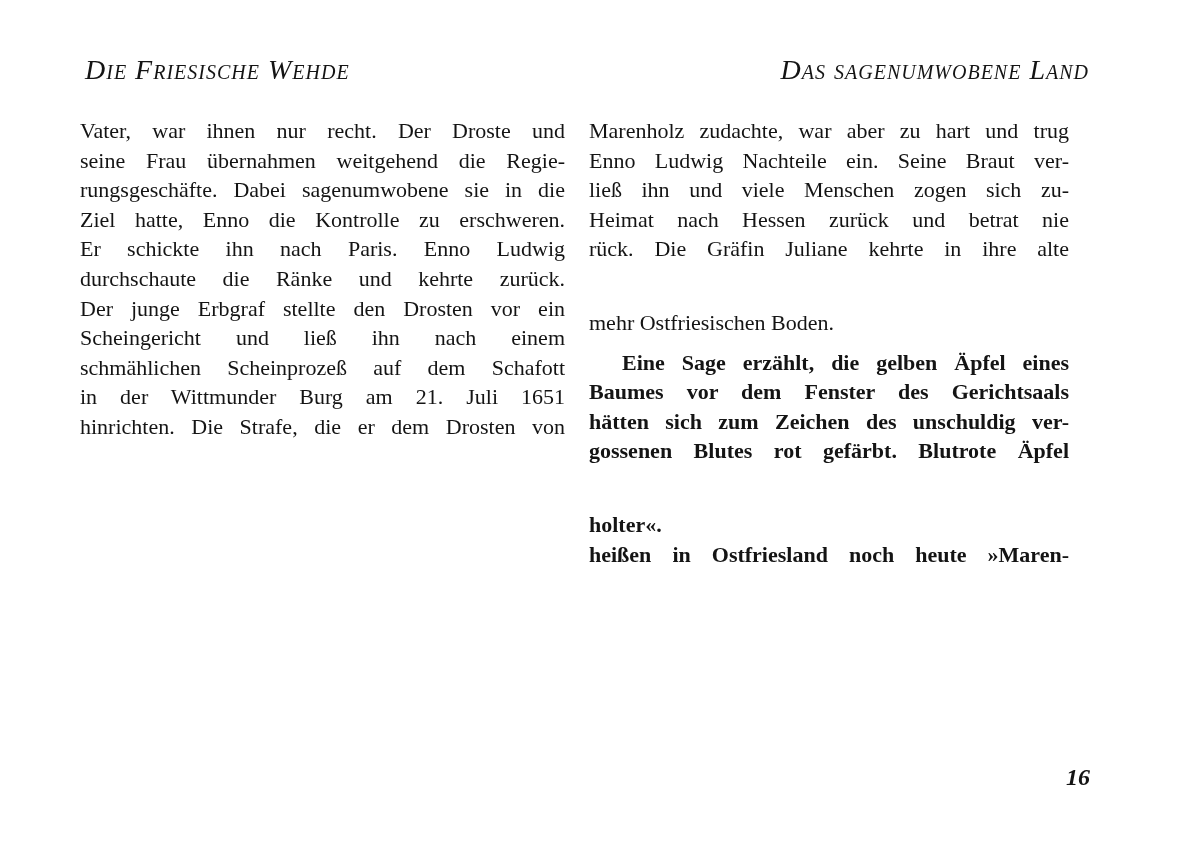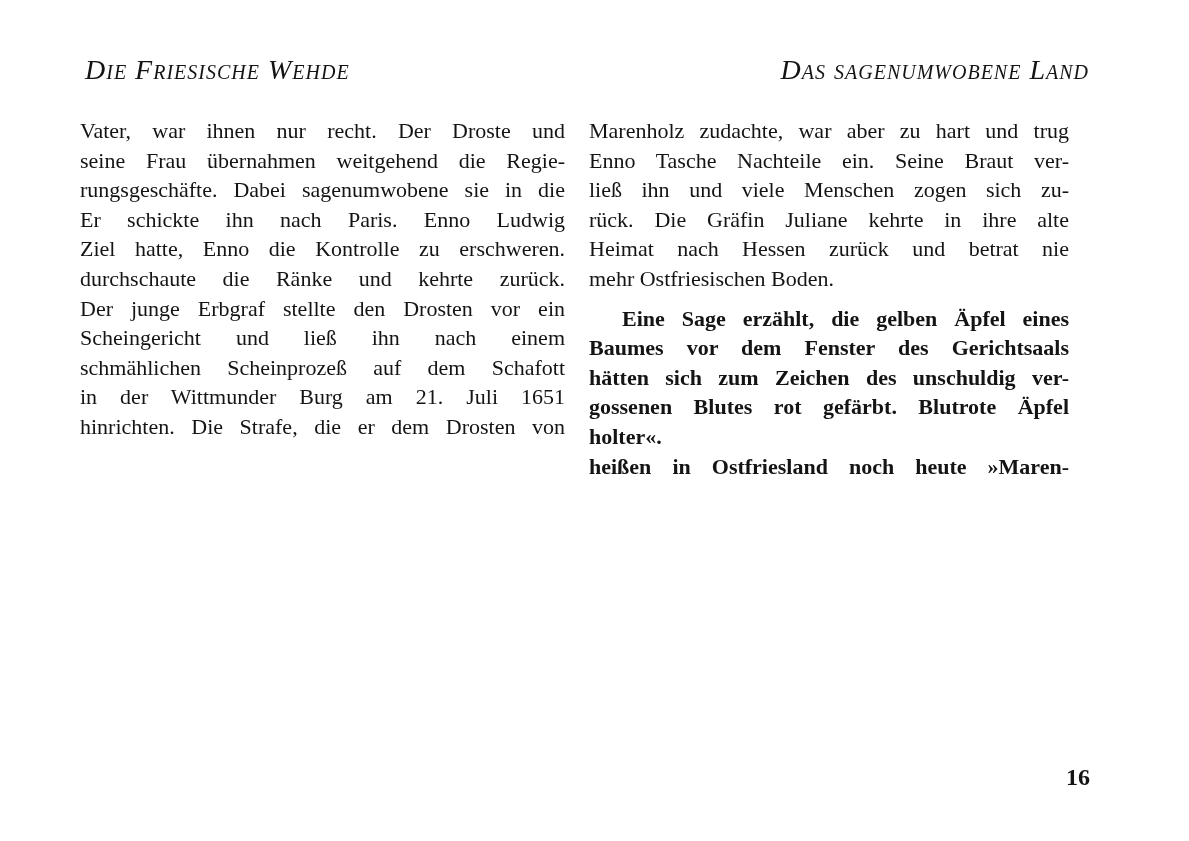--- a/index.html
+++ b/index.html
@@ -45,66 +45,68 @@
   }
   .col-left  { width: 485px; }
   .col-right { width: 480px; }
   .para + .para { margin-top: 10px; font-weight: bold; }
   .line {
     text-align: justify;
     text-align-last: justify;
   }
   .line.last-left {
     text-align-last: left;
+    margin-top: 44px;
   }
   .line.first-indent {
     padding-left: 33px;
   }
   .page-number {
     position: absolute;
     top: 764px;
     right: 99px;
     font-size: 24px;
     font-weight: bold;
+    font-style: italic;
     text-align: center;
   }
 </style>
 </head>
 <body>
 
 <div class="sheet">
 
   <div class="running-header">
     <span>Die Friesische Wehde</span>
     <span>Das sagenumwobene Land</span>
   </div>
 
   <div class="columns">
     <div class="col-left">
         <div class="para">
           <div class="line">Vater, war ihnen nur recht. Der Droste und</div>
           <div class="line">seine Frau übernahmen weitgehend die Regie-</div>
           <div class="line">rungsgeschäfte. Dabei sagenumwobene sie in die</div>
+          <div class="line">Ziel hatte, Enno die Kontrolle zu erschweren.</div>
           <div class="line">Er schickte ihn nach Paris. Enno Ludwig</div>
-          <div class="line">Ziel hatte, Enno die Kontrolle zu erschweren.</div>
           <div class="line">durchschaute die Ränke und kehrte zurück.</div>
           <div class="line">Der junge Erbgraf stellte den Drosten vor ein</div>
           <div class="line">Scheingericht und ließ ihn nach einem</div>
           <div class="line">schmählichen Scheinprozeß auf dem Schafott</div>
           <div class="line">in der Wittmunder Burg am 21. Juli 1651</div>
           <div class="line">hinrichten. Die Strafe, die er dem Drosten von</div>
         </div>
       </div>
     <div class="col-right">
         <div class="para">
           <div class="line">Marenholz zudachte, war aber zu hart und trug</div>
-          <div class="line">Enno Tasche Nachteile ein. Seine Braut ver-</div>
+          <div class="line">Enno Ludwig Nachteile ein. Seine Braut ver-</div>
           <div class="line">ließ ihn und viele Menschen zogen sich zu-</div>
+          <div class="line">Heimat nach Hessen zurück und betrat nie</div>
           <div class="line">rück. Die Gräfin Juliane kehrte in ihre alte</div>
-          <div class="line">Heimat nach Hessen zurück und betrat nie</div>
           <div class="line last-left">mehr Ostfriesischen Boden.</div>
         </div>
         <div class="para">
           <div class="line first-indent">Eine Sage erzählt, die gelben Äpfel eines</div>
           <div class="line">Baumes vor dem Fenster des Gerichtsaals</div>
           <div class="line">hätten sich zum Zeichen des unschuldig ver-</div>
           <div class="line">gossenen Blutes rot gefärbt. Blutrote Äpfel</div>
           <div class="line last-left">holter«.</div>
           <div class="line">heißen in Ostfriesland noch heute »Maren-</div>
         </div>

